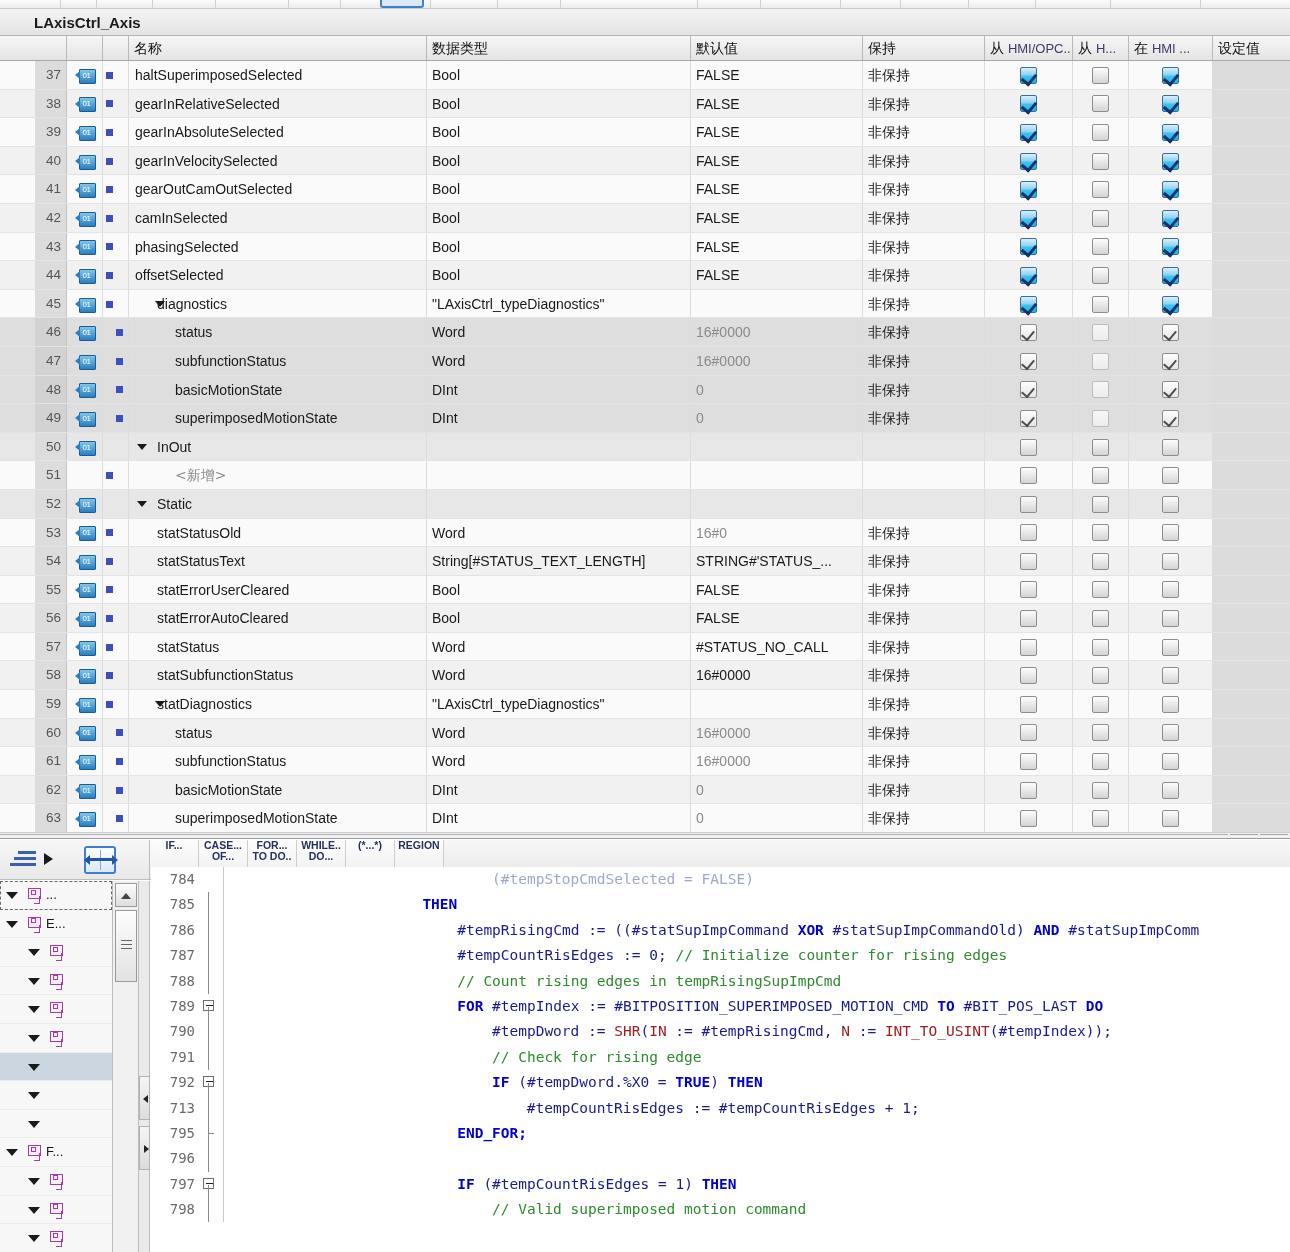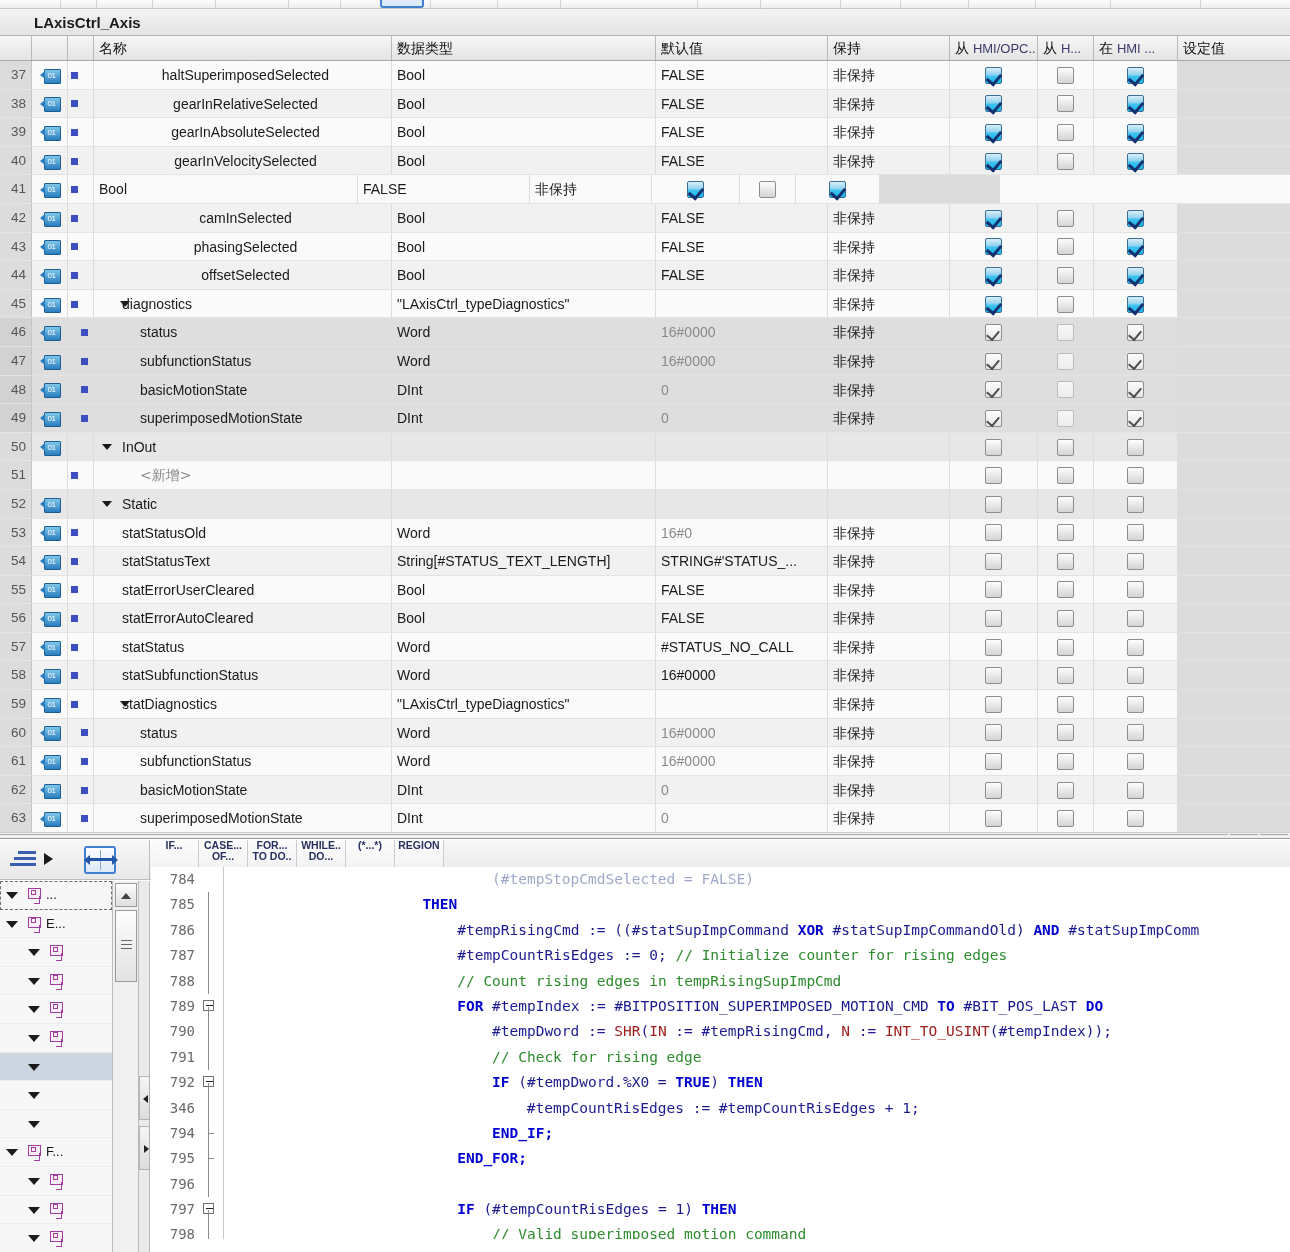--- a/index.html
+++ b/index.html
@@ -51,21 +51,21 @@
     line-height: 25px;
     padding-left: 5px;
     overflow: hidden; white-space: nowrap;
     flex: none;
   }
   .hdr-cell.cn { font-family: "DejaVu Sans", sans-serif; font-size: 14px; }
   .hdr-cell .mix { font-family: "DejaVu Sans", sans-serif; }
   .hdr-cell .lat { font-family: "Liberation Sans", sans-serif; font-size: 13px; color: #3b3b6e; }
 
   
-  .c-num   { width: 32px; }
+  .c-num   { width: 32px; margin-left: 35px; }
   .c-ico   { width: 36px; }
   .c-mark  { width: 26px; }
   .c-name  { width: 298px; }
   .c-type  { width: 264px; }
   .c-def   { width: 172px; }
   .c-ret   { width: 122px; }
   .c-hmi1  { width: 88px; }
   .c-hmi2  { width: 56px; }
   .c-hmi3  { width: 84px; }
   .c-set   { width: 120px; }
@@ -90,21 +90,21 @@
     text-align: right; padding-right: 5px; padding-left: 0;
     background: #dcdcdc; color: #555; font-size: 13.5px;
     border-right: 1px solid #c4c4c4;
   }
   .row.grey .cell.num { background: #d2d2d2; }
   .cell.ctr { text-align: center; padding-left: 0; }
   .cell.cn  { font-family: "DejaVu Sans", sans-serif; }
   .cell.dim { color: #8a8a8a; }
 
   
-  .nm-0 { padding-left: 6px; text-align: center; }
+  .nm-0 { padding-left: 6px; }
   .nm-1 { padding-left: 28px; }
   .nm-2 { padding-left: 46px; }
 
   
   .tag-icon {
     display: inline-block; width: 19px; height: 13px; position: relative;
     vertical-align: middle; margin-top: -2px;
   }
   .tag-icon::before {
     content: ""; position: absolute; left: 4px; top: 0; width: 15px; height: 13px;
@@ -466,20 +466,21 @@
         <div class="cell c-ret cn">非保持</div>
         <div class="cell ctr c-hmi1"><span class="cb on"></span></div>
         <div class="cell ctr c-hmi2"><span class="cb off"></span></div>
         <div class="cell ctr c-hmi3"><span class="cb on"></span></div>
         <div class="cell c-set" style="background: rgb(220, 220, 220);"></div>
       </div>
       <div class="row plain">
         <div class="cell num c-num">41</div>
         <div class="cell ctr c-ico"><span class="tag-icon"><i>01</i></span></div>
         <div class="cell c-mark mk-0"><span class="sq"></span></div>
+        <div class="cell c-name nm-0"><span>gearOutCamOutSelected</span></div>
         <div class="cell c-type">Bool</div>
         <div class="cell c-def">FALSE</div>
         <div class="cell c-ret cn">非保持</div>
         <div class="cell ctr c-hmi1"><span class="cb on"></span></div>
         <div class="cell ctr c-hmi2"><span class="cb off"></span></div>
         <div class="cell ctr c-hmi3"><span class="cb on"></span></div>
         <div class="cell c-set" style="background: rgb(220, 220, 220);"></div>
       </div>
       <div class="row alt">
         <div class="cell num c-num">42</div>
@@ -912,20 +913,19 @@
   <div id="code" style="margin-top: -14px;">
       <div class="code-line"><span class="ln">784</span><span class="gut"></span><span class="gutline"></span><span class="code-txt" style="left: 341px;"><span class="faded">(#tempStopCmdSelected = FALSE)</span></span></div>
       <div class="code-line"><span class="ln">785</span><span class="gut"><span class="vl"></span></span><span class="gutline"></span><span class="code-txt" style="left: 271.4px;"><span class="kw">THEN</span></span></div>
       <div class="code-line"><span class="ln">786</span><span class="gut"><span class="vl"></span></span><span class="gutline"></span><span class="code-txt" style="left: 306.2px;"><span>#tempRisingCmd := ((#statSupImpCommand </span><span class="kw">XOR</span><span> #statSupImpCommandOld) </span><span class="kw">AND</span><span> #statSupImpComm</span></span></div>
       <div class="code-line"><span class="ln">787</span><span class="gut"><span class="vl"></span></span><span class="gutline"></span><span class="code-txt" style="left: 306.2px;"><span>#tempCountRisEdges := 0; </span><span class="cm">// Initialize counter for rising edges</span></span></div>
       <div class="code-line"><span class="ln">788</span><span class="gut"><span class="vl"></span></span><span class="gutline"></span><span class="code-txt" style="left: 306.2px;"><span class="cm">// Count rising edges in tempRisingSupImpCmd</span></span></div>
       <div class="code-line"><span class="ln">789</span><span class="gut"><span class="box"></span><span class="vl half-t"></span></span><span class="gutline"></span><span class="code-txt" style="left: 306.2px;"><span class="kw">FOR</span><span> #tempIndex := #BITPOSITION_SUPERIMPOSED_MOTION_CMD </span><span class="kw">TO</span><span> #BIT_POS_LAST </span><span class="kw">DO</span></span></div>
       <div class="code-line"><span class="ln">790</span><span class="gut"><span class="vl"></span></span><span class="gutline"></span><span class="code-txt" style="left: 341px;"><span>#tempDword := </span><span class="fn">SHR</span><span>(</span><span class="fn">IN</span><span> := #tempRisingCmd, </span><span class="fn">N</span><span> := </span><span class="fn">INT_TO_USINT</span><span>(#tempIndex));</span></span></div>
       <div class="code-line"><span class="ln">791</span><span class="gut"><span class="vl"></span></span><span class="gutline"></span><span class="code-txt" style="left: 341px;"><span class="cm">// Check for rising edge</span></span></div>
       <div class="code-line"><span class="ln">792</span><span class="gut"><span class="box"></span><span class="vl half-t"></span></span><span class="gutline"></span><span class="code-txt" style="left: 341px;"><span class="kw">IF</span><span> (#tempDword.%X0 = </span><span class="kw">TRUE</span><span>) </span><span class="kw">THEN</span></span></div>
-      <div class="code-line"><span class="ln">346</span><span class="gut"><span class="vl"></span></span><span class="gutline"></span><span class="code-txt" style="left: 375.8px;"><span>#tempCountRisEdges := #tempCountRisEdges + 1;</span></span></div>
-      <div class="code-line"><span class="ln">794</span><span class="gut"><span class="vl"></span><span class="foot"></span></span><span class="gutline"></span><span class="code-txt" style="left: 341px;"><span class="kw">END_IF;</span></span></div>
+      <div class="code-line"><span class="ln">713</span><span class="gut"><span class="vl"></span></span><span class="gutline"></span><span class="code-txt" style="left: 375.8px;"><span>#tempCountRisEdges := #tempCountRisEdges + 1;</span></span></div>
       <div class="code-line"><span class="ln">795</span><span class="gut"><span class="vl"></span><span class="foot"></span></span><span class="gutline"></span><span class="code-txt" style="left: 306.2px;"><span class="kw">END_FOR;</span></span></div>
       <div class="code-line"><span class="ln">796</span><span class="gut"><span class="vl"></span></span><span class="gutline"></span><span class="code-txt" style="left: 306.2px;"></span></div>
       <div class="code-line"><span class="ln">797</span><span class="gut"><span class="box"></span><span class="vl half-t"></span></span><span class="gutline"></span><span class="code-txt" style="left: 306.2px;"><span class="kw">IF</span><span> (#tempCountRisEdges = 1) </span><span class="kw">THEN</span></span></div>
       <div class="code-line"><span class="ln">798</span><span class="gut"><span class="vl"></span></span><span class="gutline"></span><span class="code-txt" style="left: 341px;"><span class="cm">// Valid superimposed motion command</span></span></div>
     </div>
 </div>
 
 </body></html>

